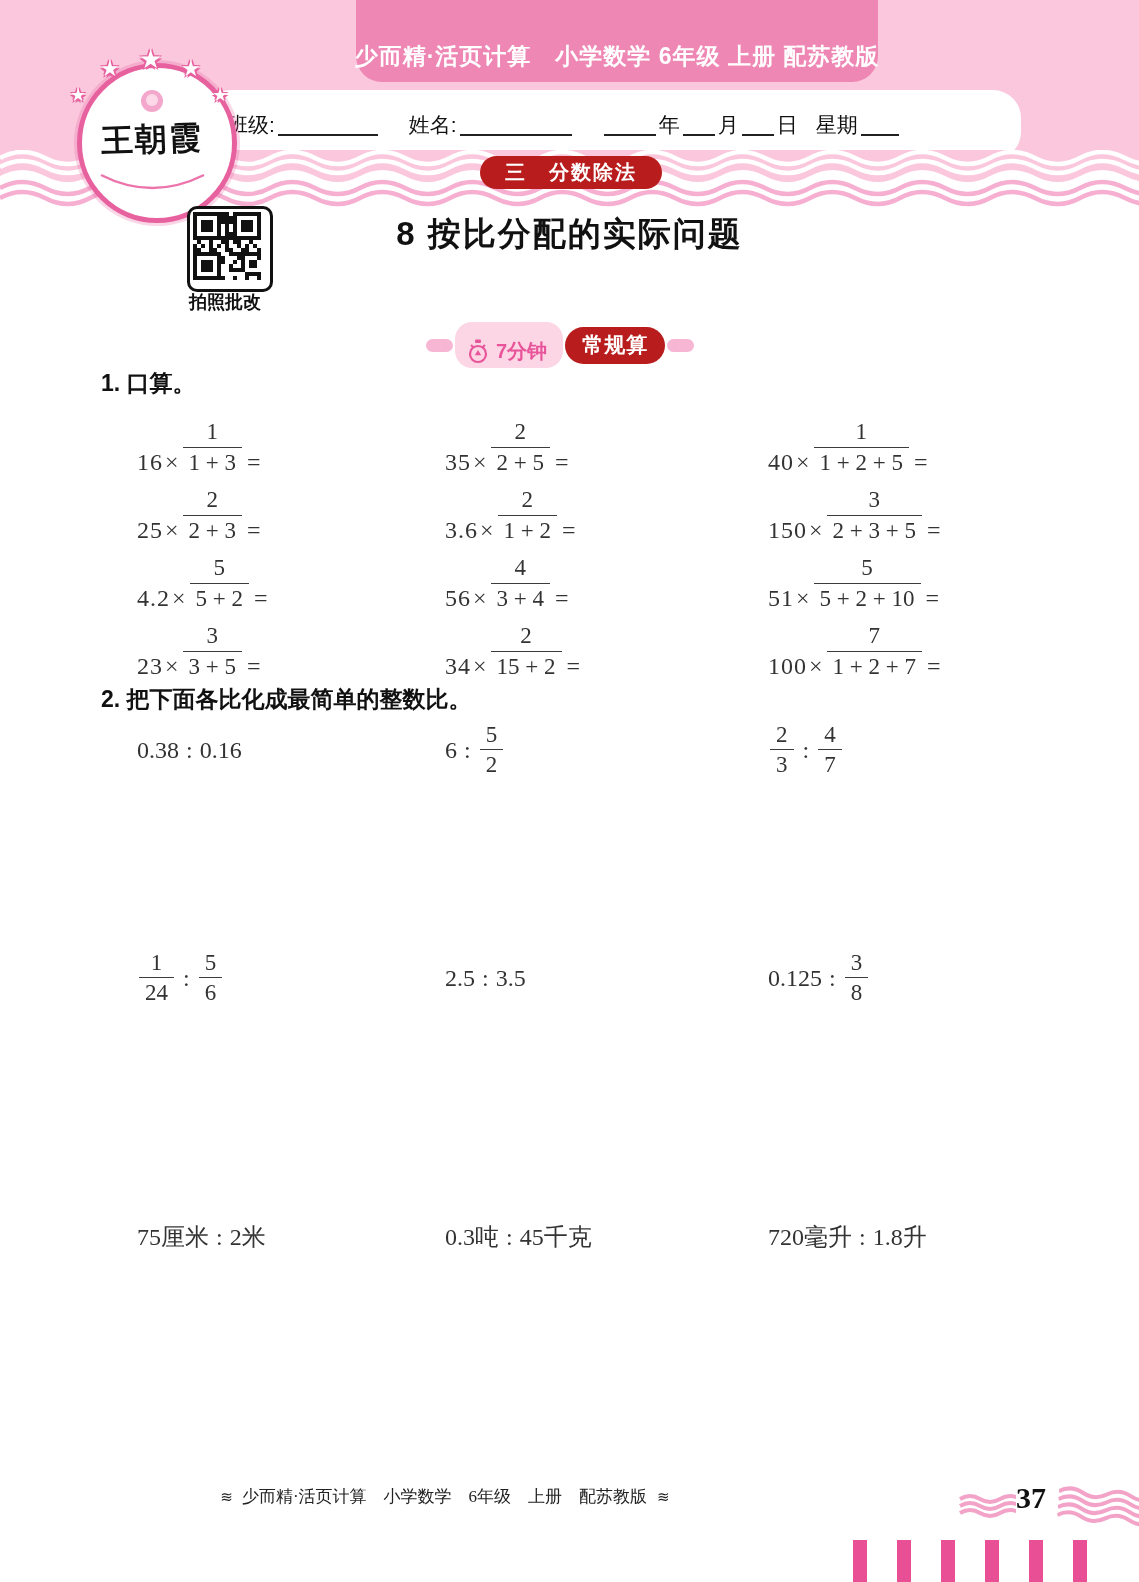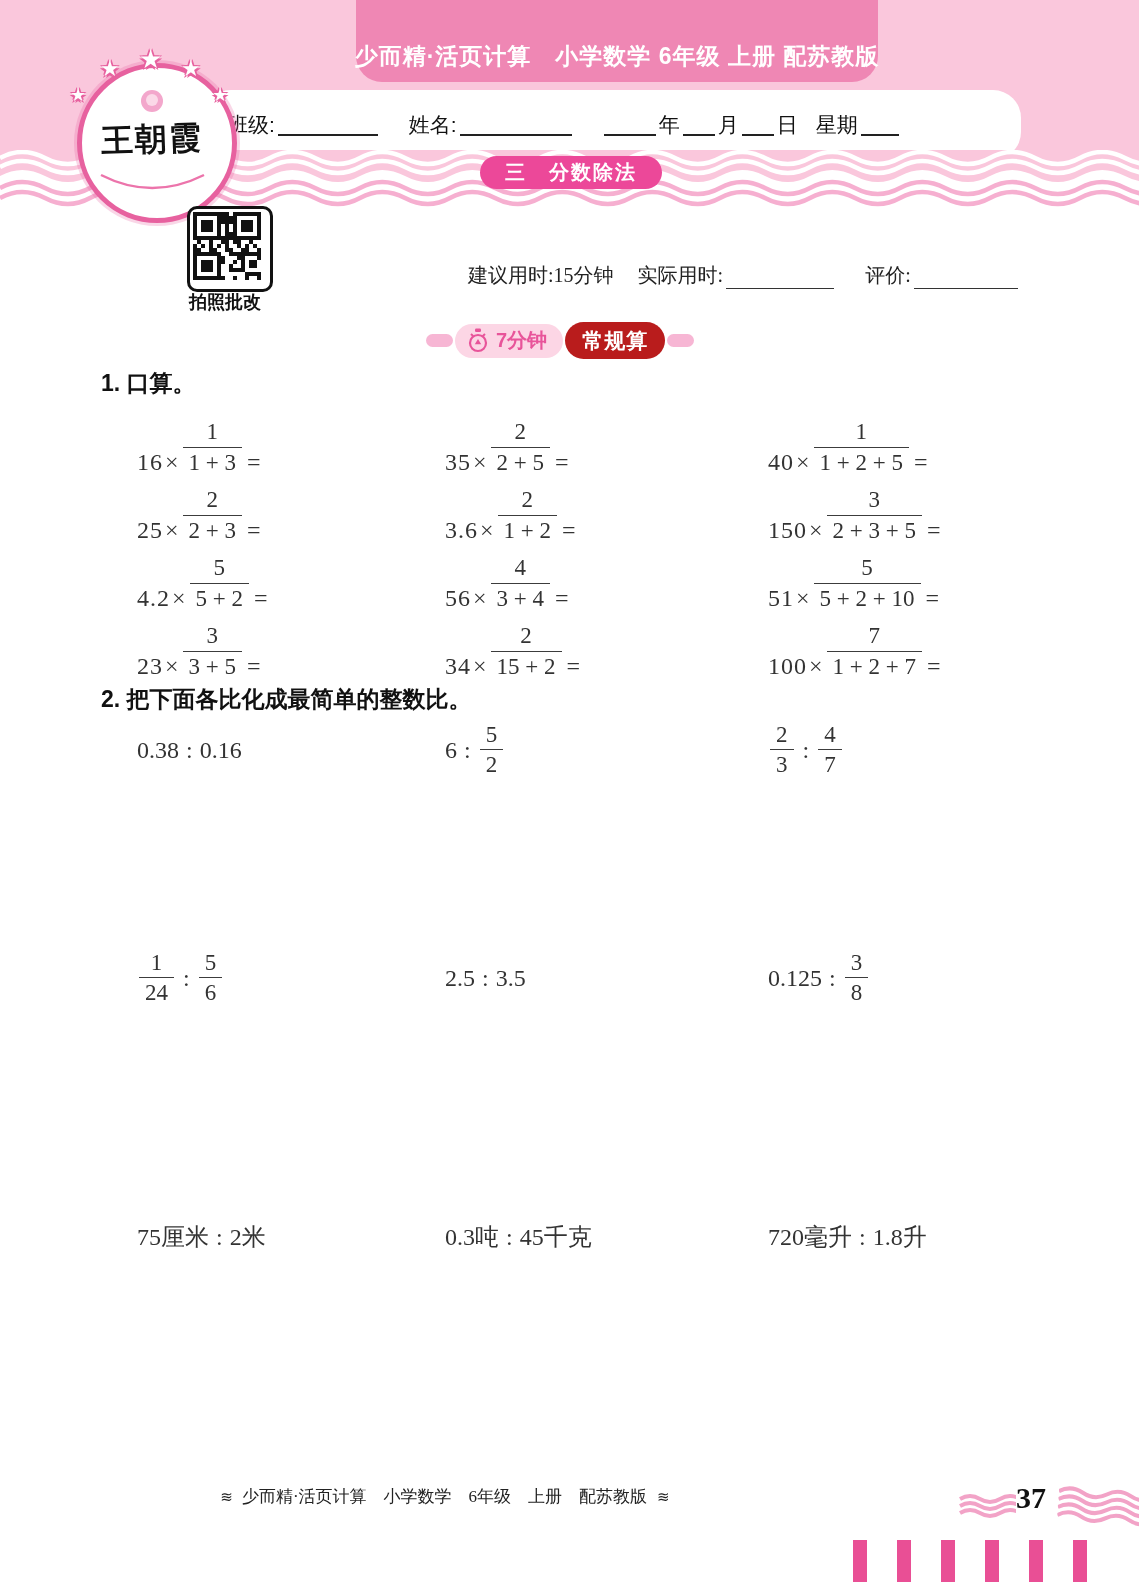--- a/index.html
+++ b/index.html
@@ -9,21 +9,21 @@
   .top-pink{position:absolute;left:0;top:0;width:1139px;height:150px;background:#fac7dc;}
   .series-band{position:absolute;left:356px;top:0;width:522px;height:82px;background:#ef87b4;
                border-radius:0 0 26px 26px;display:flex;align-items:flex-end;justify-content:center;}
   .series-band span{color:#fff;font-weight:bold;font-size:23px;letter-spacing:1px;padding-bottom:10px;white-space:nowrap;}
   .form-box{position:absolute;left:203px;top:90px;width:818px;height:70px;background:#fff;border-radius:28px;
             display:flex;align-items:center;padding:0 24px;box-sizing:border-box;font-size:21px;color:#111;}
   .blank{display:inline-block;border-bottom:2px solid #222;height:20px;margin:0 3px;}
   .form-gap{display:inline-block;}
   
   .wave-strip{position:absolute;left:0;top:150px;width:1139px;height:62px;}
-  .unit-pill{position:absolute;left:480px;top:156px;width:182px;height:33px;background:#ec4899;border-radius:17px;
+  .unit-pill{position:absolute;left:480px;top:156px;width:182px;height:33px;background:#b91c1c;border-radius:17px;
              display:flex;align-items:center;justify-content:center;color:#fff;font-weight:bold;font-size:20px;letter-spacing:2px;}
   
   .logo-circle{position:absolute;left:77px;top:63px;width:150px;height:150px;background:#fff;border:5px solid #e7619f;
                border-radius:50%;box-shadow:0 0 0 3px rgba(231,97,159,.25);}
   .logo-star{position:absolute;color:#fff;line-height:1;
              text-shadow:-1.5px -1.5px 0 #e7619f,1.5px -1.5px 0 #e7619f,-1.5px 1.5px 0 #e7619f,1.5px 1.5px 0 #e7619f;}
   .logo-portrait{position:absolute;left:141px;top:90px;width:22px;height:22px;border-radius:50%;background:#f3a7cc;}
   .logo-portrait::after{content:"";position:absolute;left:5px;top:4px;width:12px;height:12px;border-radius:50%;background:#fbd9e8;}
   .logo-name{position:absolute;left:92px;top:118px;width:120px;text-align:center;font-family:"Liberation Serif","DejaVu Serif",serif;
              font-weight:bold;font-size:32px;color:#111;transform:rotate(-2deg);letter-spacing:2px;}
@@ -32,21 +32,21 @@
   .qr-box{position:absolute;left:187px;top:206px;width:74px;height:74px;border:3px solid #111;border-radius:10px;padding:3px;background:#fff;}
   .qr-caption{position:absolute;left:175px;top:290px;width:100px;text-align:center;font-weight:bold;font-size:18px;color:#111;}
   .lesson-title{position:absolute;left:0;top:212px;width:1139px;text-align:center;font-size:33px;font-weight:bold;color:#111;letter-spacing:2px;}
   .meta-line{position:absolute;left:468px;top:262px;display:flex;align-items:flex-end;
              font-family:"Liberation Serif","DejaVu Serif",serif;font-size:20px;color:#222;white-space:nowrap;}
   .meta-line .blank{border-bottom:1.5px solid #333;height:16px;}
   
   .badge-row{position:absolute;left:426px;top:322px;display:flex;align-items:center;}
   .badge-dash{width:27px;height:13px;border-radius:7px;background:#f7b6d4;}
   .badge-light{height:34px;background:#fcd6e5;border-radius:17px;display:flex;align-items:center;gap:7px;
-               padding:0 16px 0 12px;margin-left:2px;color:#e8549a;font-weight:bold;font-size:20px;}
+               padding:12px 16px 0 12px;margin-left:2px;color:#e8549a;font-weight:bold;font-size:20px;}
   .badge-dark{height:37px;background:#b91c1c;border-radius:19px;display:flex;align-items:center;justify-content:center;
               padding:0 17px;margin:0 2px;color:#fff;font-weight:bold;font-size:21px;letter-spacing:1px;}
   
   .sec-head{position:absolute;font-weight:bold;font-size:23px;color:#111;text-align:center;}
   .math{font-family:"Liberation Serif","DejaVu Serif",serif;color:#333;}
   .oral-grid{position:absolute;left:137px;top:408px;width:965px;display:grid;
              grid-template-columns:308px 323px 1fr;grid-auto-rows:68px;}
   .oral-problem{display:flex;align-items:flex-end;font-size:24px;}
   .coef{letter-spacing:1px;}
   .op{margin:0 2px;}
@@ -201,29 +201,21 @@
         <rect x="10" y="0" width="7" height="7" fill="#111"></rect>
         <rect x="11" y="1" width="5" height="5" fill="#fff"></rect>
         <rect x="12" y="2" width="3" height="3" fill="#111"></rect>
         <rect x="0" y="10" width="7" height="7" fill="#111"></rect>
         <rect x="1" y="11" width="5" height="5" fill="#fff"></rect>
         <rect x="2" y="12" width="3" height="3" fill="#111"></rect>
       </svg>
   </div>
   <div class="qr-caption">拍照批改</div>
 
-  <div class="meta-line">
-    <span>建议用时:15分钟</span>
-    <span class="form-gap" style="width:24px"></span>
-    <span>实际用时:</span>
-    <span class="blank" style="width:108px"></span>
-    <span class="form-gap" style="width:28px"></span>
-    <span>评价:</span>
-    <span class="blank" style="width:104px"></span>
-  </div>
+  <h1 class="lesson-title" style="margin:0">8 按比分配的实际问题</h1>
 
   <div class="badge-row">
     <div class="badge-dash"></div>
     <div class="badge-light">
       <svg width="22" height="25" viewBox="0 0 22 25">
         <rect x="8" y="0.5" width="6" height="3.5" rx="1.2" fill="#e8549a"></rect>
         <line x1="4" y1="6" x2="6.4" y2="8.2" stroke="#e8549a" stroke-width="2"></line>
         <line x1="18" y1="6" x2="15.6" y2="8.2" stroke="#e8549a" stroke-width="2"></line>
         <circle cx="11" cy="15" r="8" fill="none" stroke="#e8549a" stroke-width="2.2"></circle>
         <path d="M11,11 L14.2,16.2 L7.8,16.2 Z" fill="#e8549a"></path>

